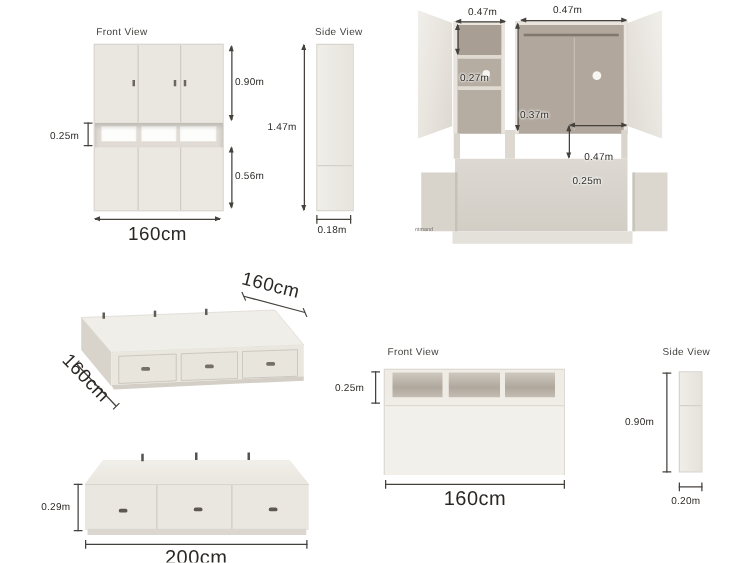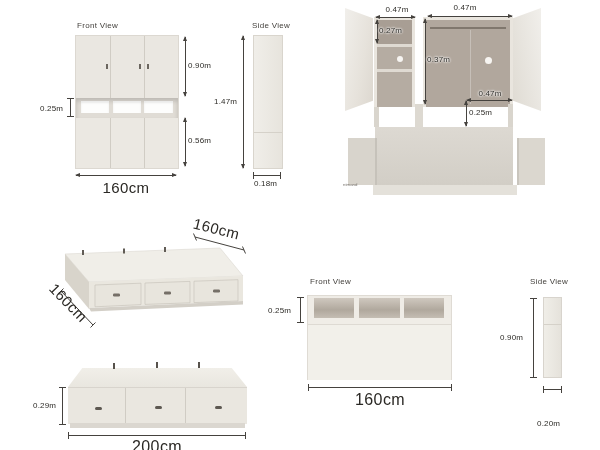--- a/index.html
+++ b/index.html
@@ -5,21 +5,21 @@
   html,body{margin:0;padding:0;}
   body{width:600px;height:450px;background:#ffffff;position:relative;overflow:hidden;
        font-family:"Liberation Sans", sans-serif;}
   .fig{position:absolute;}
   .abs{position:absolute;}
   .title{position:absolute;font-size:8px;color:#45423e;letter-spacing:.3px;white-space:nowrap;}
   .lbl{position:absolute;font-size:8px;color:#2d2b27;white-space:nowrap;letter-spacing:.2px;}
   .big{font-size:15px;letter-spacing:.4px;color:#2a2824;}
   .xl{font-size:16px;}
   .ctr{transform:translateX(-50%);}
-  .halo{text-shadow:0 0 2px #fff,0 0 2px #fff,0 0 3px #fff;}
+  .halo{text-shadow:0 0 2px #fff,0 0 2px #fff,0 0 3px #fff;margin-top:32px;}
   
   .dl{position:absolute;background:#45423e;}
   .dl.v{width:1px;}
   .dl.h{height:1px;}
   .dl.v.arr::before{content:"";position:absolute;top:-1px;left:-2px;width:0;height:0;
     border-left:2.5px solid transparent;border-right:2.5px solid transparent;border-bottom:5px solid #45423e;}
   .dl.v.arr::after{content:"";position:absolute;bottom:-1px;left:-2px;width:0;height:0;
     border-left:2.5px solid transparent;border-right:2.5px solid transparent;border-top:5px solid #45423e;}
   .dl.h.arr::before{content:"";position:absolute;left:-1px;top:-2px;width:0;height:0;
     border-top:2.5px solid transparent;border-bottom:2.5px solid transparent;border-right:5px solid #45423e;}
@@ -87,21 +87,21 @@
     <div class="seam-h" style="left:0;top:96px;width:28px;"></div>
   </div>
 
   <div class="dl v arr" style="left:33px;top:18px;height:132px;"></div>
   <span class="lbl" style="left:4px;top:79px;">1.47m</span>
 
   <div class="dl h cap" style="left:43px;top:157px;width:28px;"></div>
   <span class="lbl" style="left:44px;top:161px;">0.18m</span>
 </div>
 
-<div class="fig" style="left:340px;top:0;width:210px;height:205px;">
+<div class="fig" style="left:329px;top:0;width:210px;height:205px;">
 
   <div class="abs" style="left:5px;top:8px;width:28px;height:103px;clip-path:polygon(0 0,100% 10%,100% 90%,0 100%);background:linear-gradient(100deg,#f1efeb,#e6e2db 60%,#dcd7cf);"></div>
   <div class="abs" style="left:173px;top:8px;width:28px;height:103px;clip-path:polygon(0 10%,100% 0,100% 100%,0 90%);background:linear-gradient(260deg,#f1efeb,#dfdbd3);"></div>
 
   <div class="abs" style="left:34px;top:17px;width:41px;height:90px;background:#b5aca2;border:3px solid #e9e5de;border-bottom:none;box-sizing:border-box;">
     <div class="abs" style="left:0;top:0;width:35px;height:24px;background:#a89e94;"></div>
     <div class="abs" style="left:0;top:24px;width:35px;height:3px;background:#dfdad2;"></div>
     <div class="abs" style="left:0;top:49px;width:35px;height:3px;background:#dfdad2;"></div>
     <div class="hole" style="left:20px;top:36px;width:6px;height:6px;"></div>
   </div>
@@ -216,14 +216,14 @@
   <span class="title" style="left:35px;top:7px;">Side View</span>
 
   <div class="abs" style="left:48px;top:27px;width:19px;height:81px;background:linear-gradient(90deg,#f0eee8,#e5e2db);border:1px solid #d8d4cd;box-sizing:border-box;">
     <div class="seam-h" style="left:0;top:26px;width:17px;"></div>
   </div>
 
   <div class="dl v cap" style="left:38px;top:28px;height:80px;"></div>
   <span class="lbl" style="left:5px;top:63px;">0.90m</span>
 
   <div class="dl h cap" style="left:48px;top:119px;width:19px;"></div>
-  <span class="lbl" style="left:42px;top:126px;margin-top:23px;">0.20m</span>
+  <span class="lbl" style="left:42px;top:126px;">0.20m</span>
 </div>
 
 </body></html>

